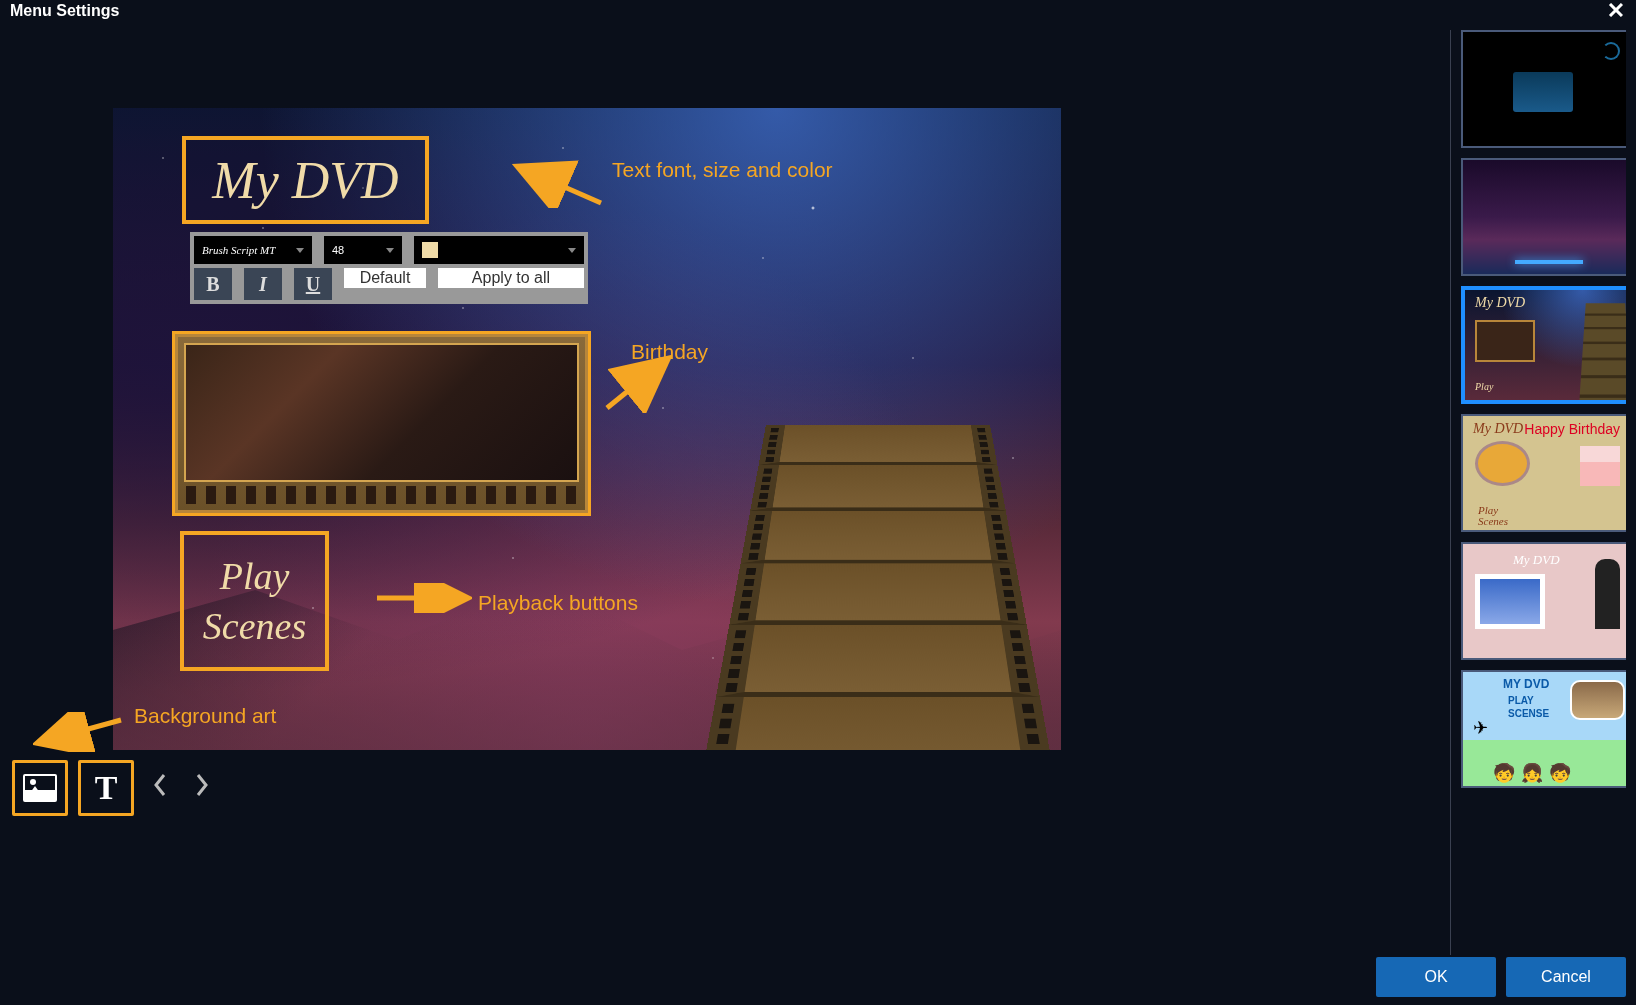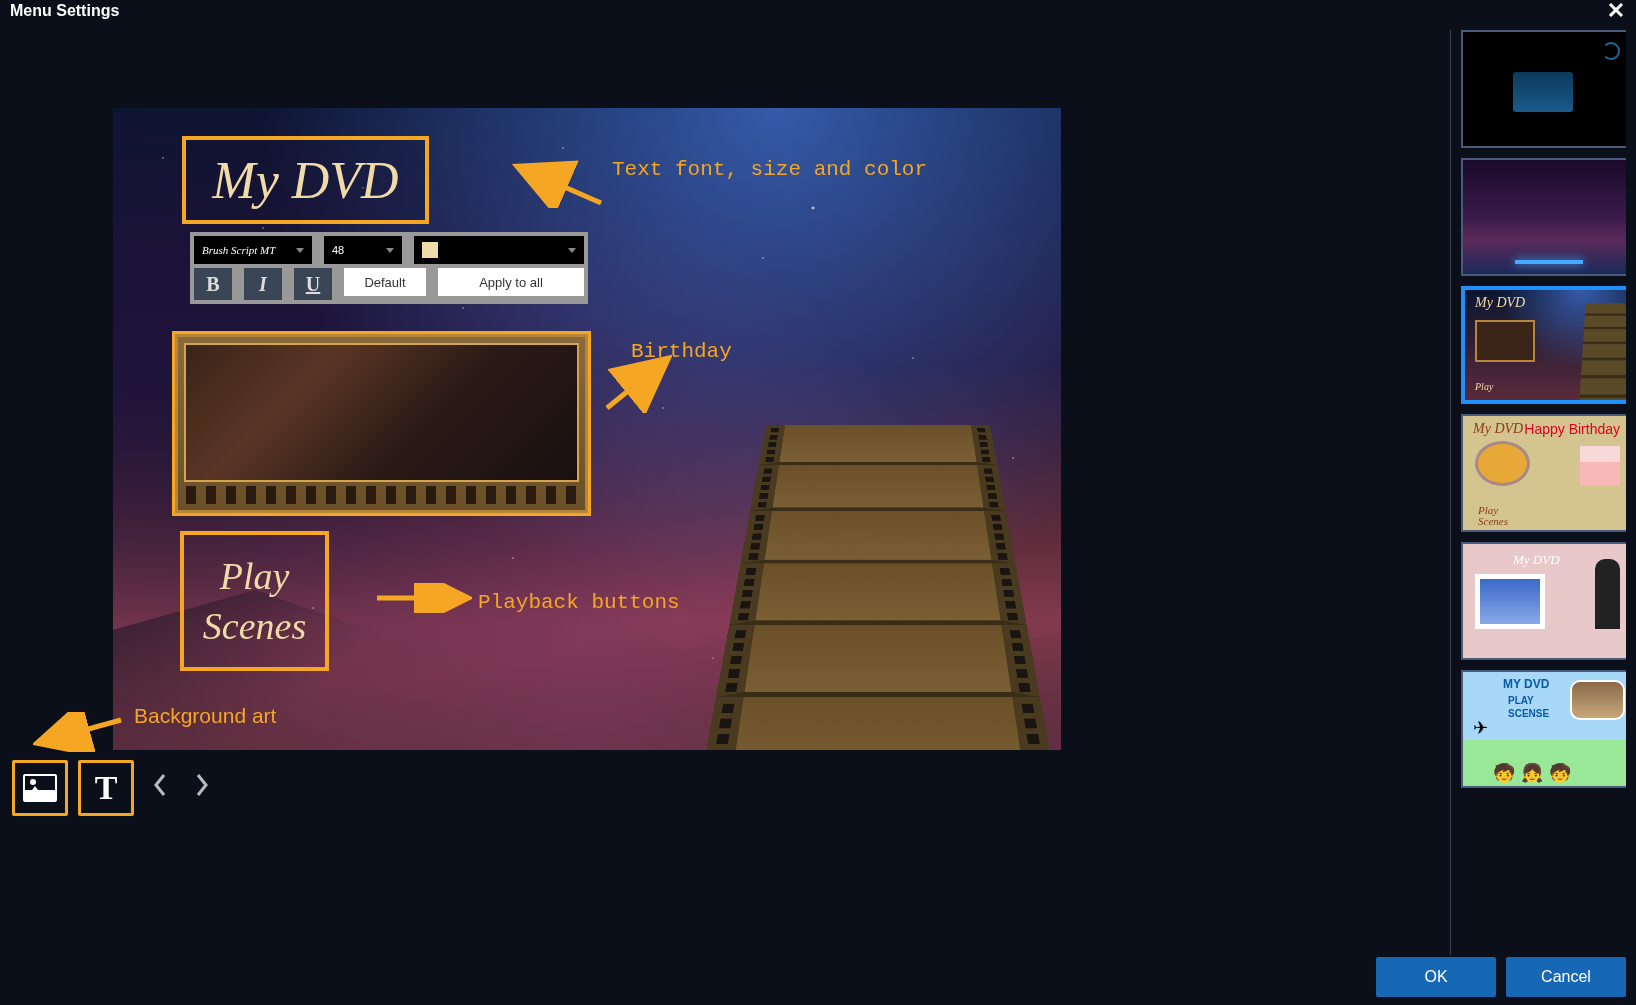--- a/index.html
+++ b/index.html
@@ -188,24 +188,24 @@
   justify-content: center;
   font-size: 20px;
   font-weight: bold;
   cursor: pointer;
   font-family: "Times New Roman", serif;
 }
 .fmt-btn.italic { font-style: italic; }
 .fmt-btn.underline { text-decoration: underline; }
 
 .action-btn {
-  height: 28px;
+  height: 20px;
   background: #fff;
   color: #333;
-  font-size: 13px;
+  font-size: 16px;
   display: flex;
   align-items: center;
   justify-content: center;
   cursor: pointer;
 }
 .action-btn.default { width: 82px; }
 .action-btn.apply { flex: 1; }
 
 .thumbnail-box {
   position: absolute;
@@ -256,21 +256,20 @@
   font-size: 38px;
   color: #f0dba8;
   font-style: italic;
 }
 
 .annotation {
   position: absolute;
   color: #f5a623;
   font-size: 21px;
   white-space: nowrap;
-  font-family: Liberation Mono, monospace;
 }
 .ann1 { left: 499px; top: 50px; }
 .ann2 { left: 518px; top: 232px; }
 .ann3 { left: 365px; top: 483px; }
 
 .ann4 {
   position: absolute;
   left: 134px;
   top: 704px;
   color: #f5a623;

